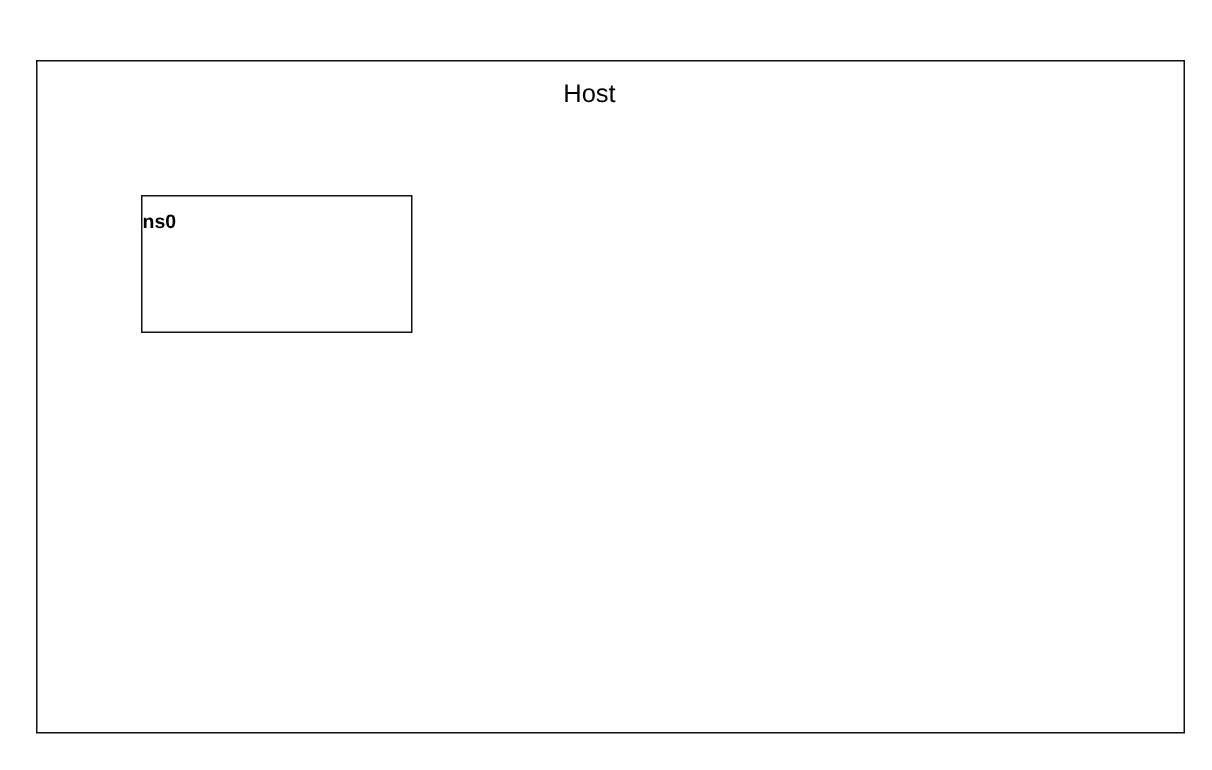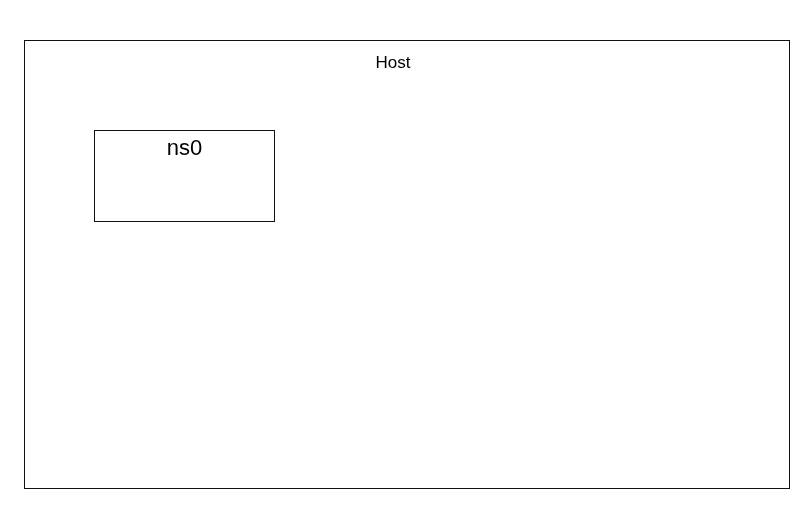--- a/index.html
+++ b/index.html
@@ -44,24 +44,25 @@
     height: 92px;
     box-sizing: border-box;
     border: 1.5px solid #111111;
     background: #ffffff;
   }
   .ns-label {
     position: absolute;
     top: 7px;
     left: 0;
     width: 100%;
-    text-align: center;
-    font-size: 22px;
+    text-align: left;
+    font-size: 13px;
     line-height: 20px;
     color: #000000;
+    font-weight: bold;
   }
 </style>
 </head>
 <body>
 
 <div class="canvas">
   <div class="host-box">
     <div class="host-title">Host</div>
     <div class="ns-box">
       <div class="ns-label">ns0</div>

